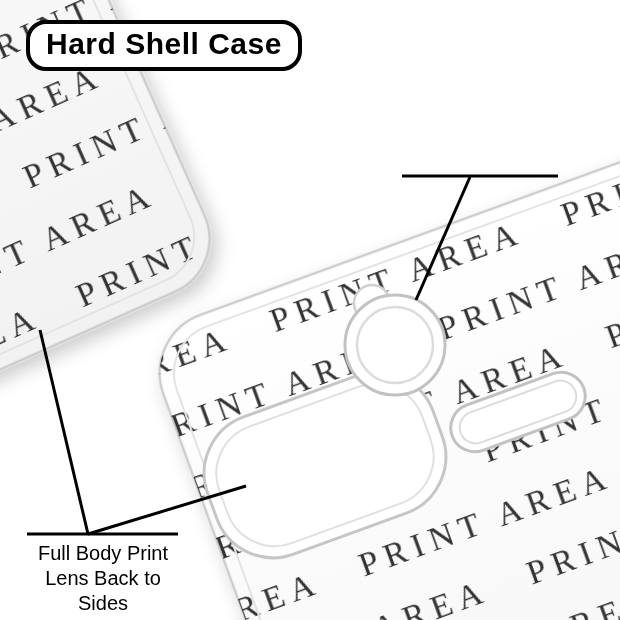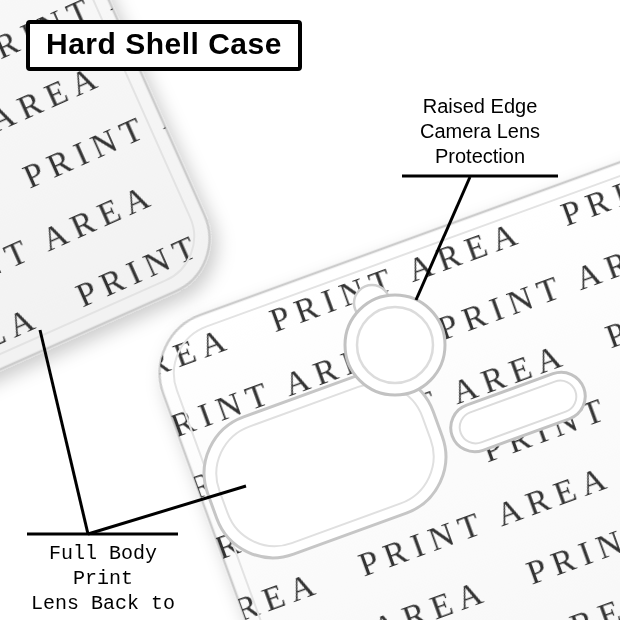--- a/index.html
+++ b/index.html
@@ -18,40 +18,40 @@
   svg.scene { position: absolute; left: 0; top: 0; }
 
   
   .badge {
     position: absolute;
     left: 26px;
     top: 20px;
     z-index: 3;
     background: #ffffff;
     border: 4px solid #000000;
-    border-radius: 4px;
+    border-radius: 20px;
     padding: 3px 16px 6px 16px;
     font-weight: bold;
     font-size: 30px;
     letter-spacing: 0.5px;
     color: #000000;
     white-space: nowrap;
   }
 
   
   .ann {
     position: absolute;
     z-index: 3;
     text-align: center;
     font-size: 20px;
     line-height: 25px;
     color: #000000;
   }
   .ann-camera   { left: 385px; top: 94px;  width: 190px; }
-  .ann-fullbody { left: 15px;  top: 541px; width: 176px; font-family: Liberation Mono, monospace; }
+  .ann-fullbody { left: 15px;  top: 541px; width: 176px; }
 
   
   .pat-text {
     font-family: "Liberation Serif", serif;
     font-size: 34px;
     letter-spacing: 7px;
     fill: #222222;
     fill-opacity: 0.92;
   }
 </style>
@@ -110,24 +110,20 @@
       <line x1="27" y1="534" x2="178" y2="534"></line>
       <line x1="88" y1="534" x2="40" y2="330"></line>
       <line x1="88" y1="534" x2="246" y2="486"></line>
     </g>
   </svg>
 
   <div class="badge">
     <span>Hard Shell Case</span>
   </div>
 
-  <div class="ann ann-camera">
-    <div>Raised Edge</div>
-    <div>Camera Lens</div>
-    <div>Protection</div>
-  </div>
 
   <div class="ann ann-fullbody">
     <div>Full Body Print</div>
     <div>Lens Back to</div>
+    <div>Sides</div>
   </div>
 
 </div>
 
 </body></html>

